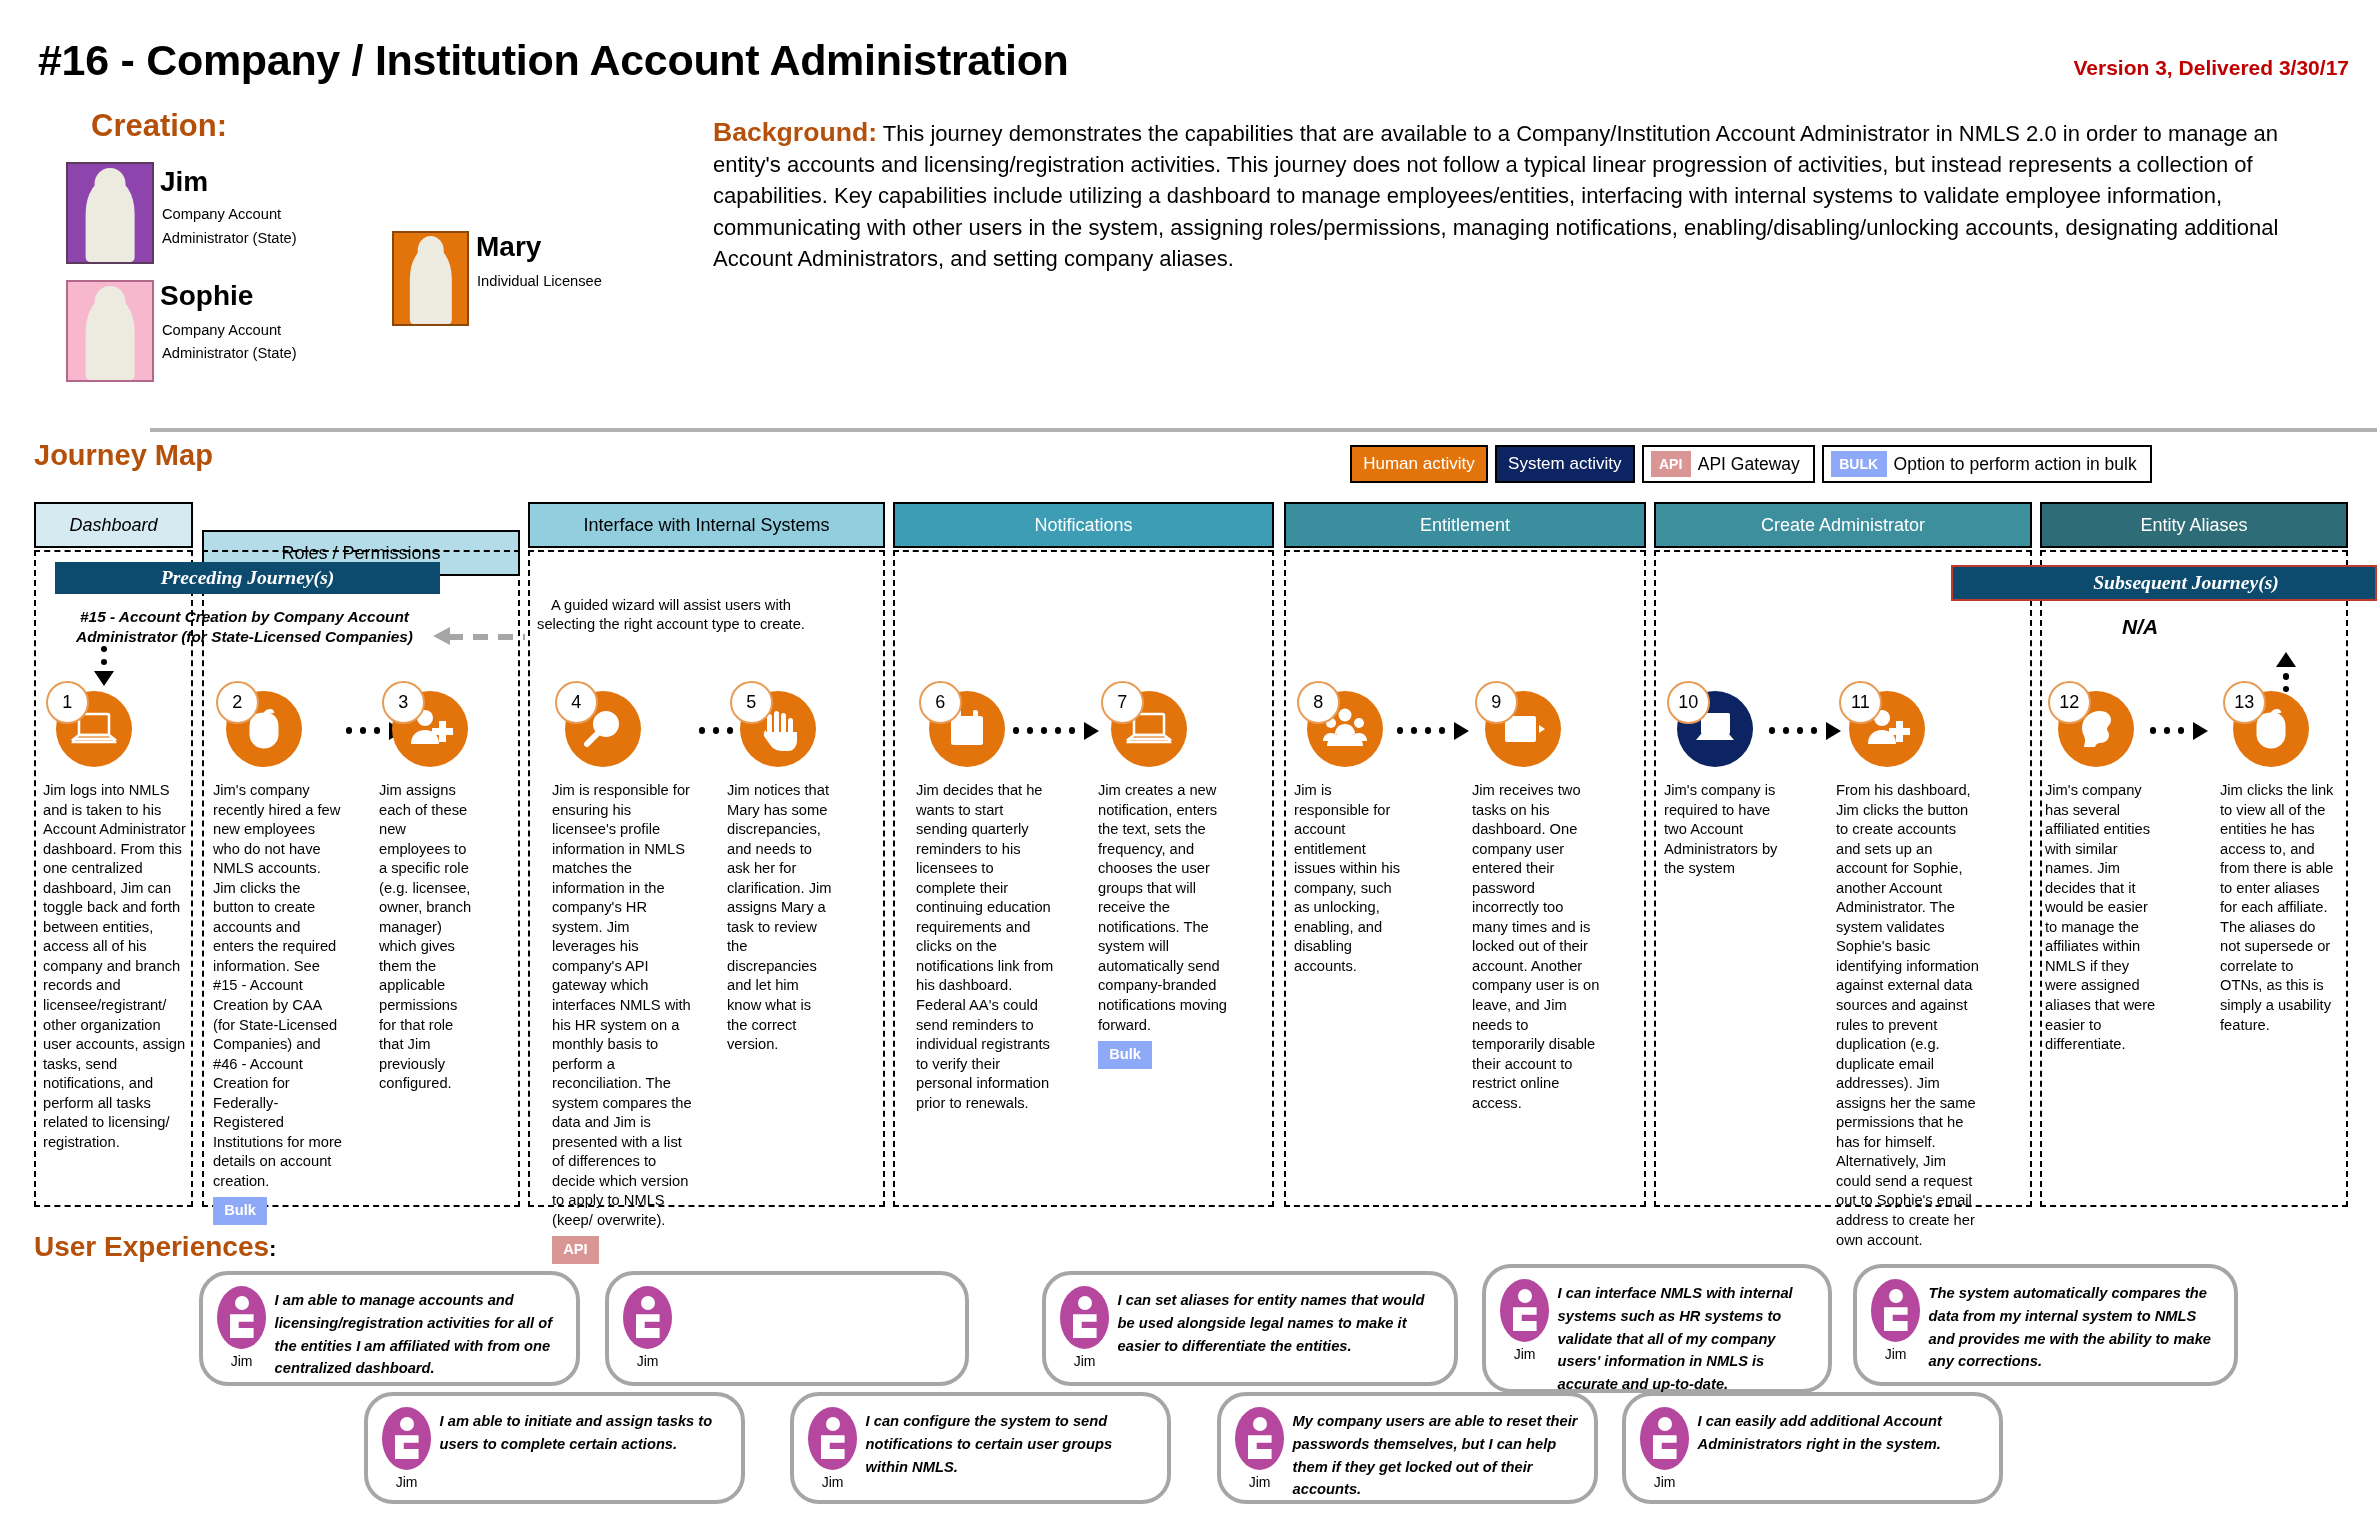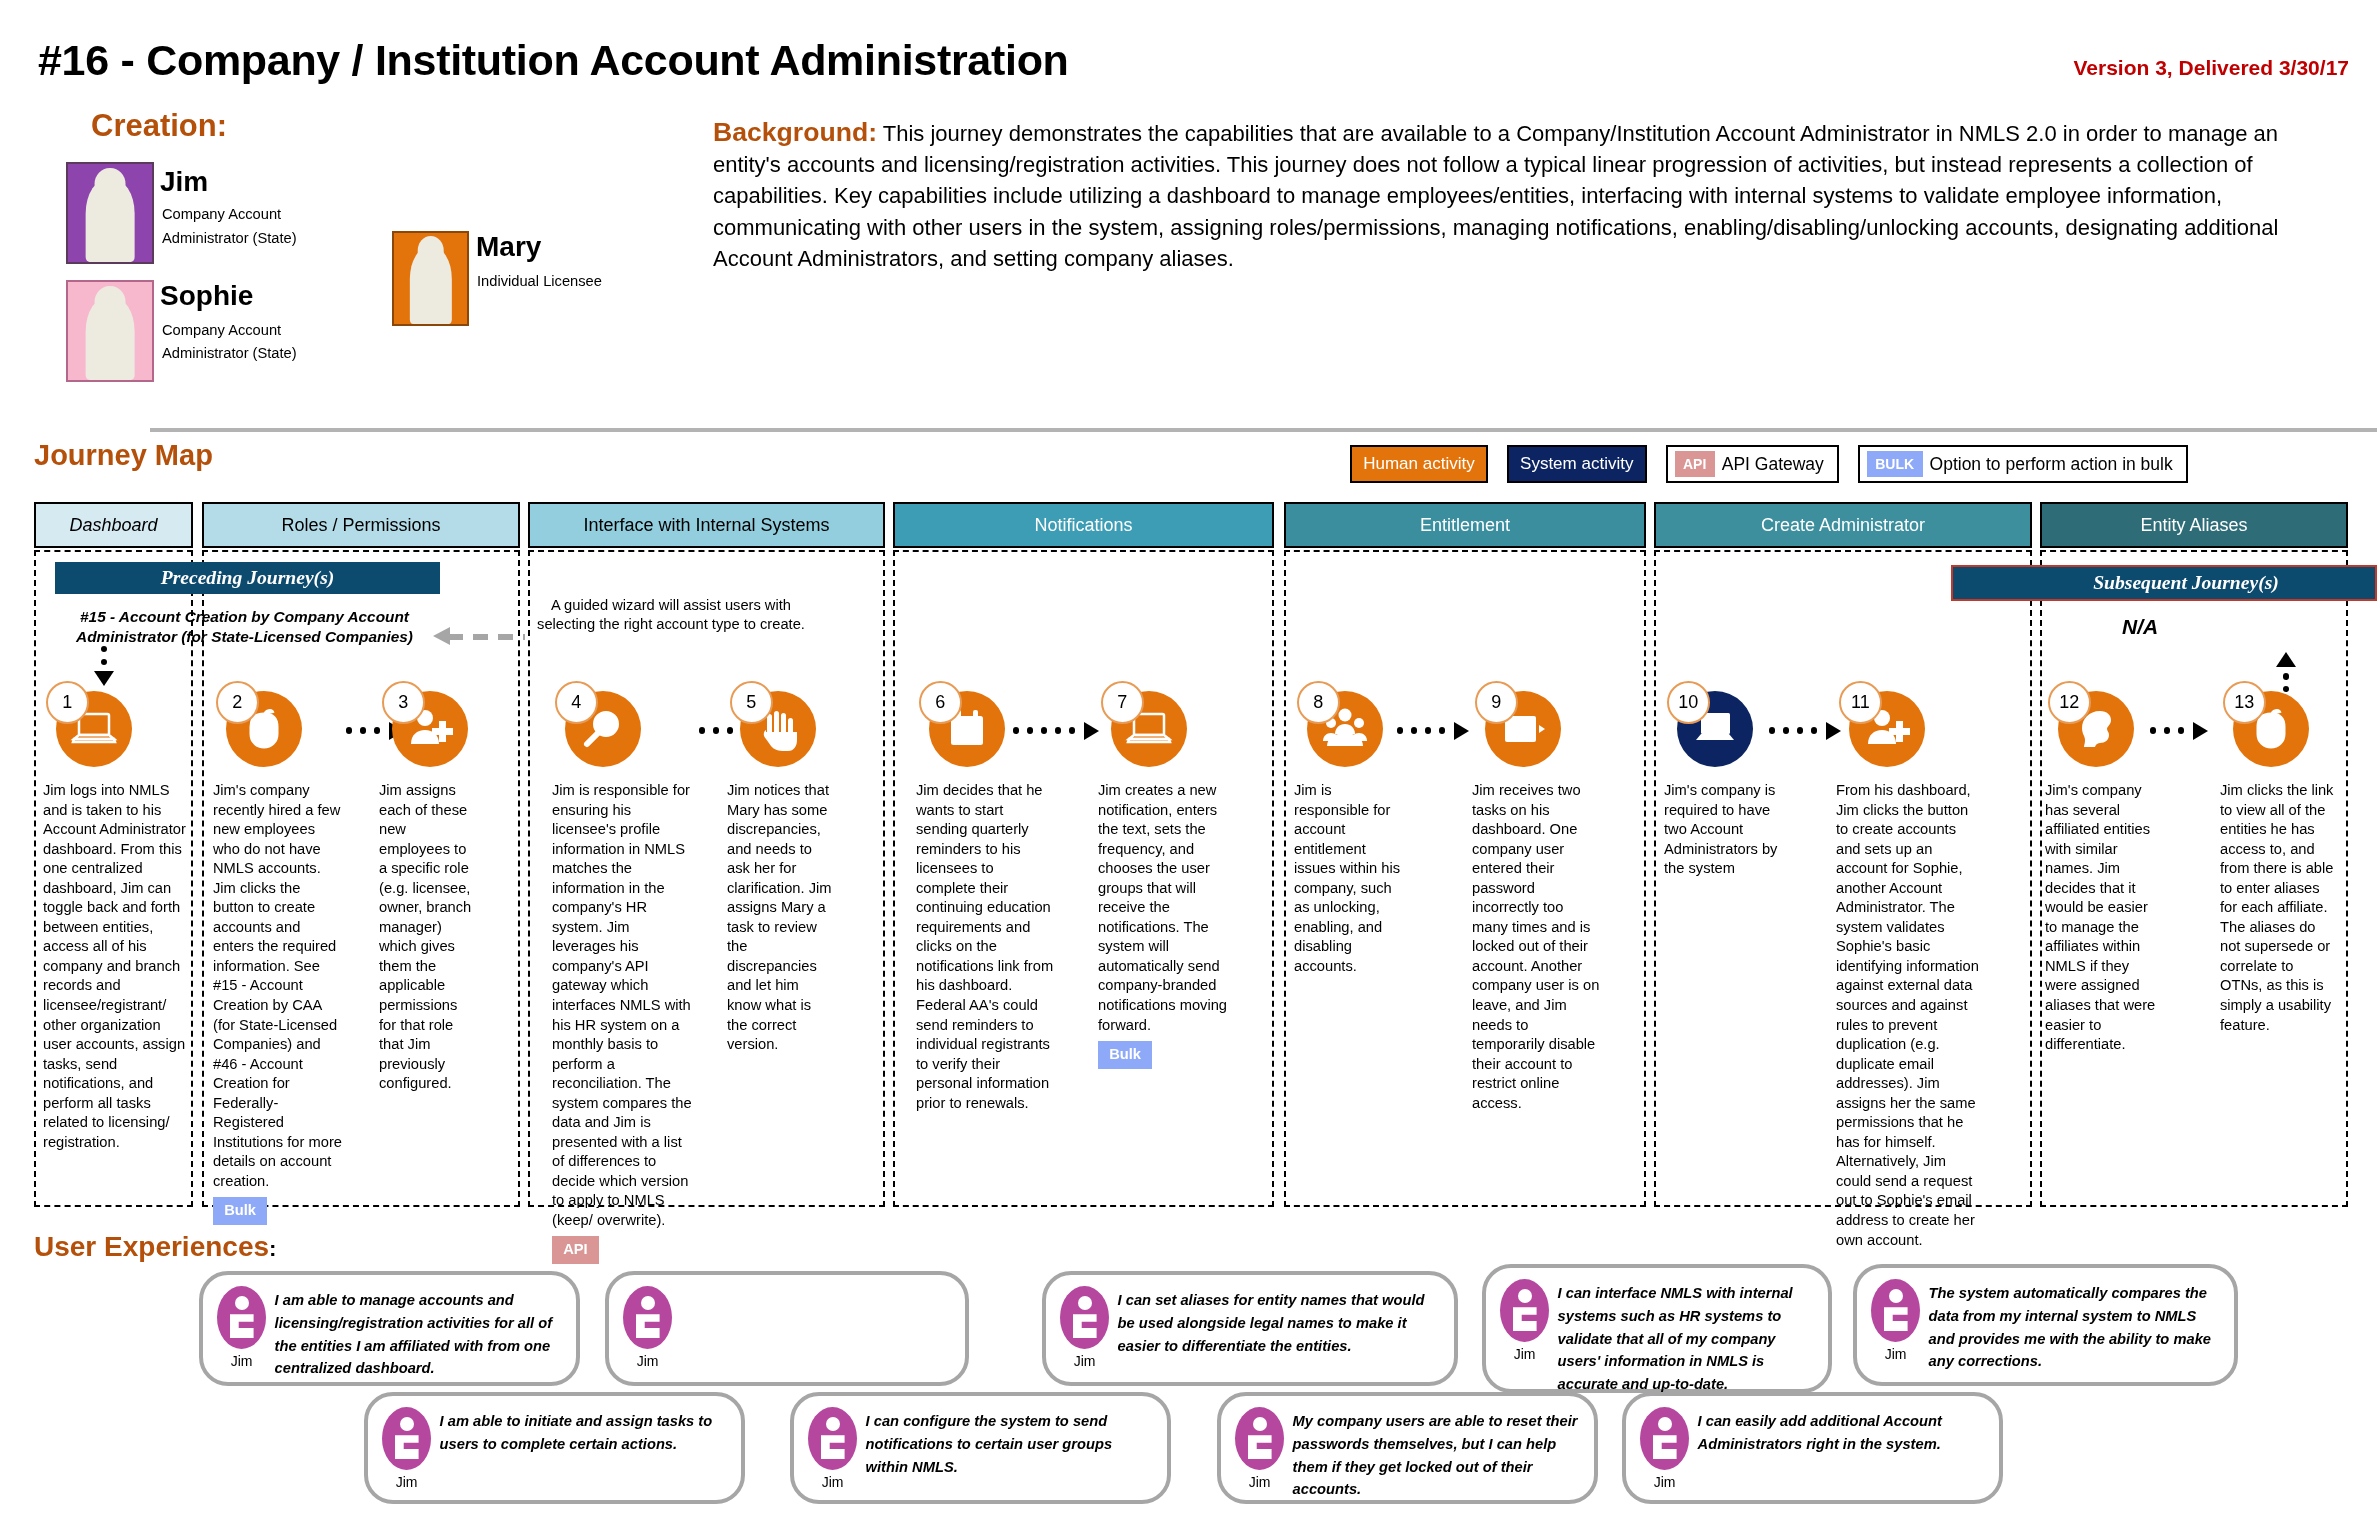--- a/index.html
+++ b/index.html
@@ -67,21 +67,21 @@
   .hr-top{
     position:absolute;left:150px;top:428px;width:2227px;height:3.5px;background:#b3b3b3;
   }
 
   
   .jm-label{
     position:absolute;left:34px;top:439px;
     font-size:29px;font-weight:bold;color:#B4500A;
   }
 
-  .legend{position:absolute;top:445px;left:1350px;display:flex;gap:19px;align-items:stretch;}
+  .legend{position:absolute;top:445px;left:1350px;display:flex;gap:7px;align-items:stretch;}
   .lg{
     border:2.8px solid #000;display:flex;align-items:center;
     font-size:17px;height:38px;box-sizing:border-box;
   }
   .lg.solid{color:#fff;padding:0 11.2px;justify-content:center;}
   .lg.human{background:#E3740B;}
   .lg.system{background:#0C2461;}
   .lg.white{background:#fff;padding:0 0 0 0;}
   .lg .chip{
     color:#fff;font-size:14px;font-weight:bold;
@@ -272,21 +272,21 @@
     <div class="lg white">
       <span class="chip bulk">BULK</span>
       <span class="lgtxt">Option to perform action in bulk</span>
     </div>
   </div>
 
   <div class="cols">
     <div class="colhead" style="position:absolute;left:0px;width:159px;background:#D6EAF2;color:#000;font-style:italic;">
       <span>Dashboard</span>
     </div>
-    <div class="colhead" style="position:absolute;left:168px;width:318px;background:#B4DCE8;color:#000;">
+    <div class="colhead" style="position:absolute;left:168px;width:318px;background:#B4DCE8;color:#000;margin-top:28px;">
       <span>Roles / Permissions</span>
     </div>
     <div class="colhead" style="position:absolute;left:494px;width:357px;background:#93CEDE;color:#000;">
       <span>Interface with Internal Systems</span>
     </div>
     <div class="colhead" style="position:absolute;left:859px;width:381px;background:#3D9DB5;color:#fff;">
       <span>Notifications</span>
     </div>
     <div class="colhead" style="position:absolute;left:1250px;width:362px;background:#3A8E9E;color:#fff;">
       <span>Entitlement</span>

